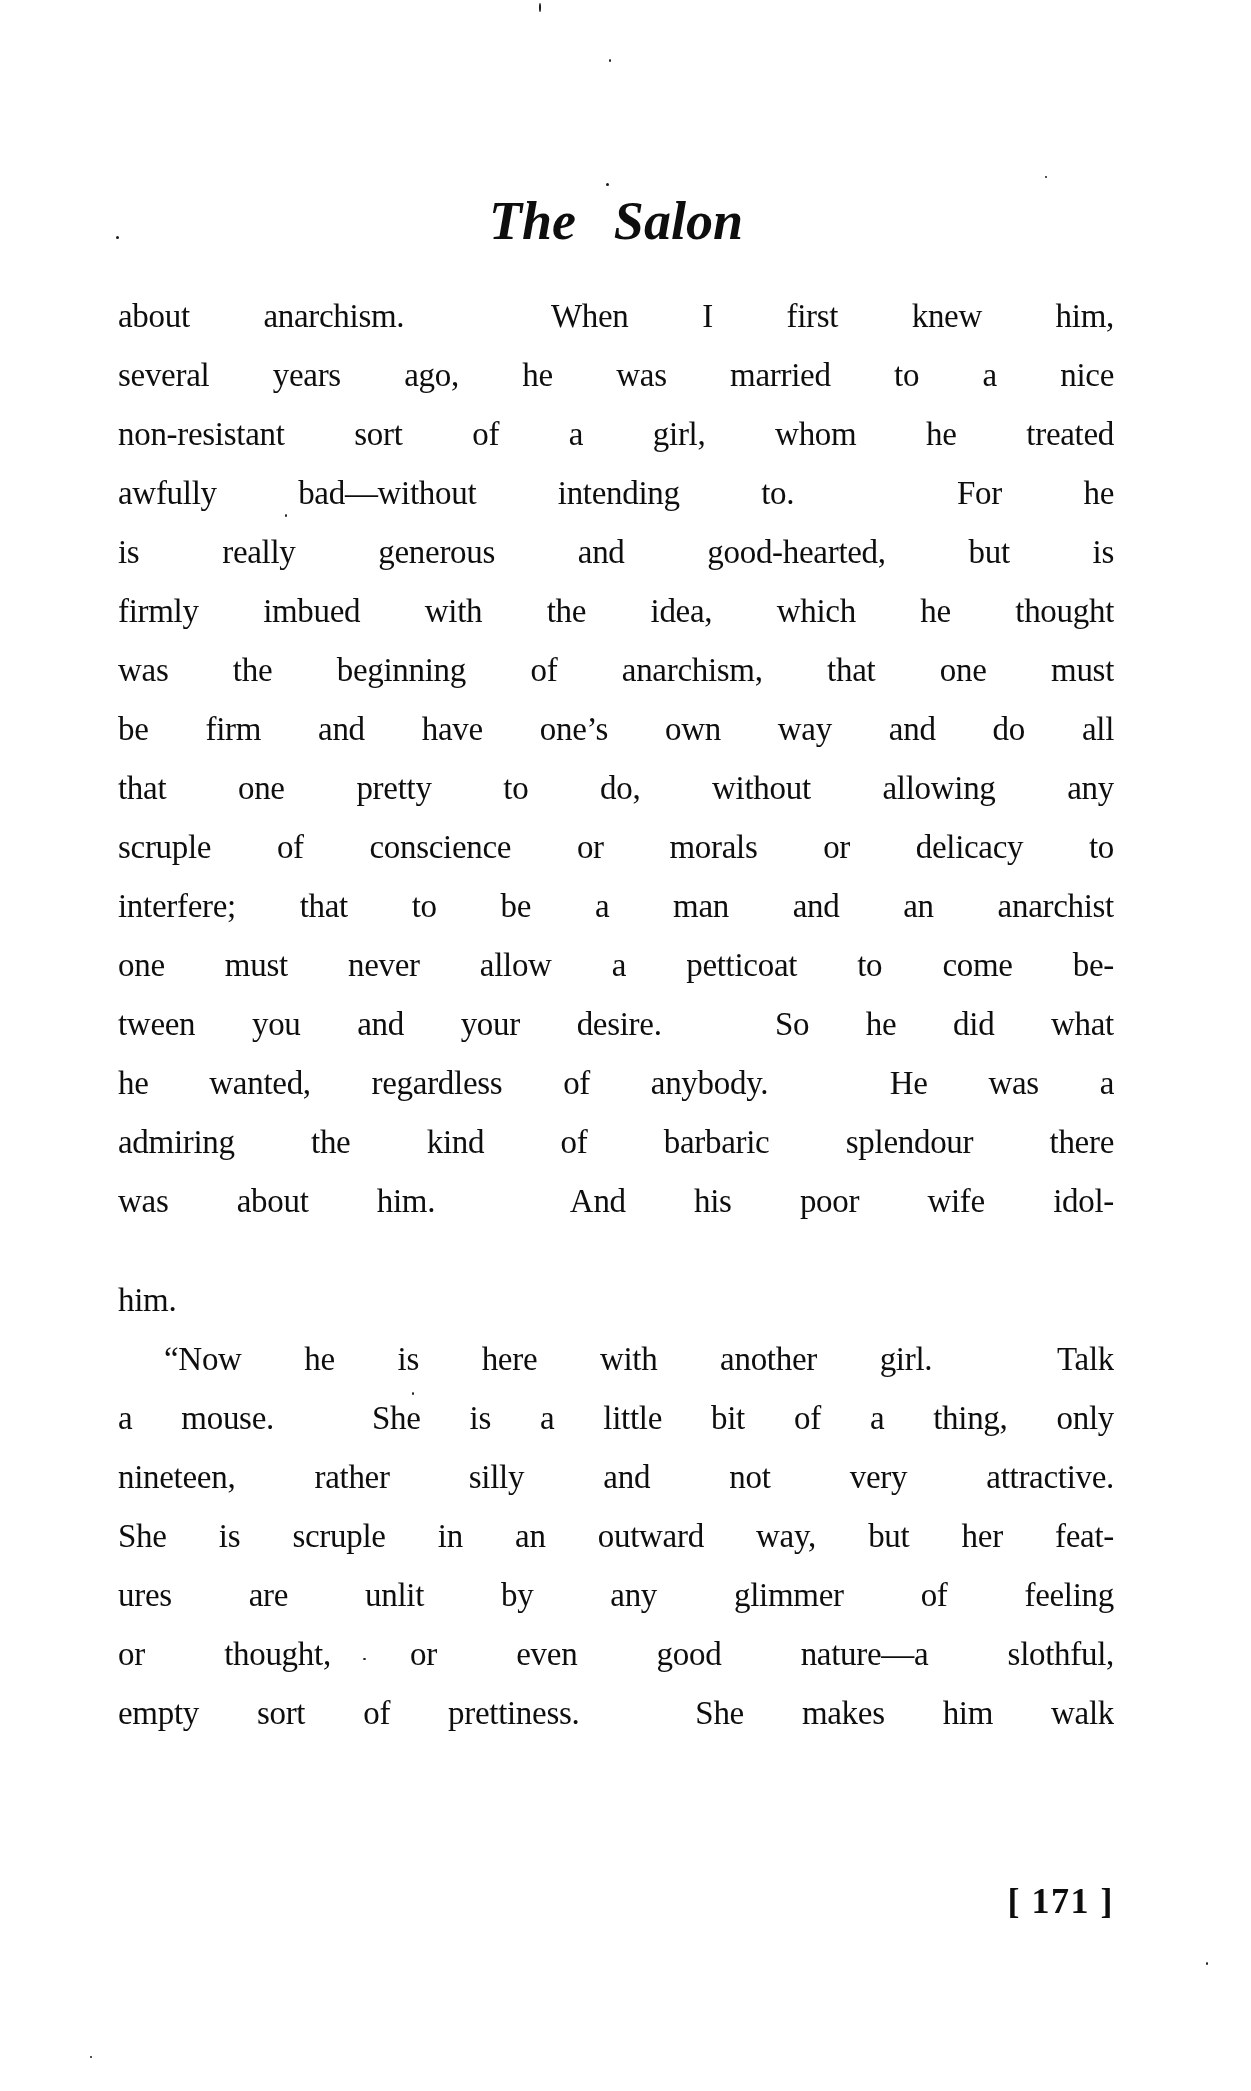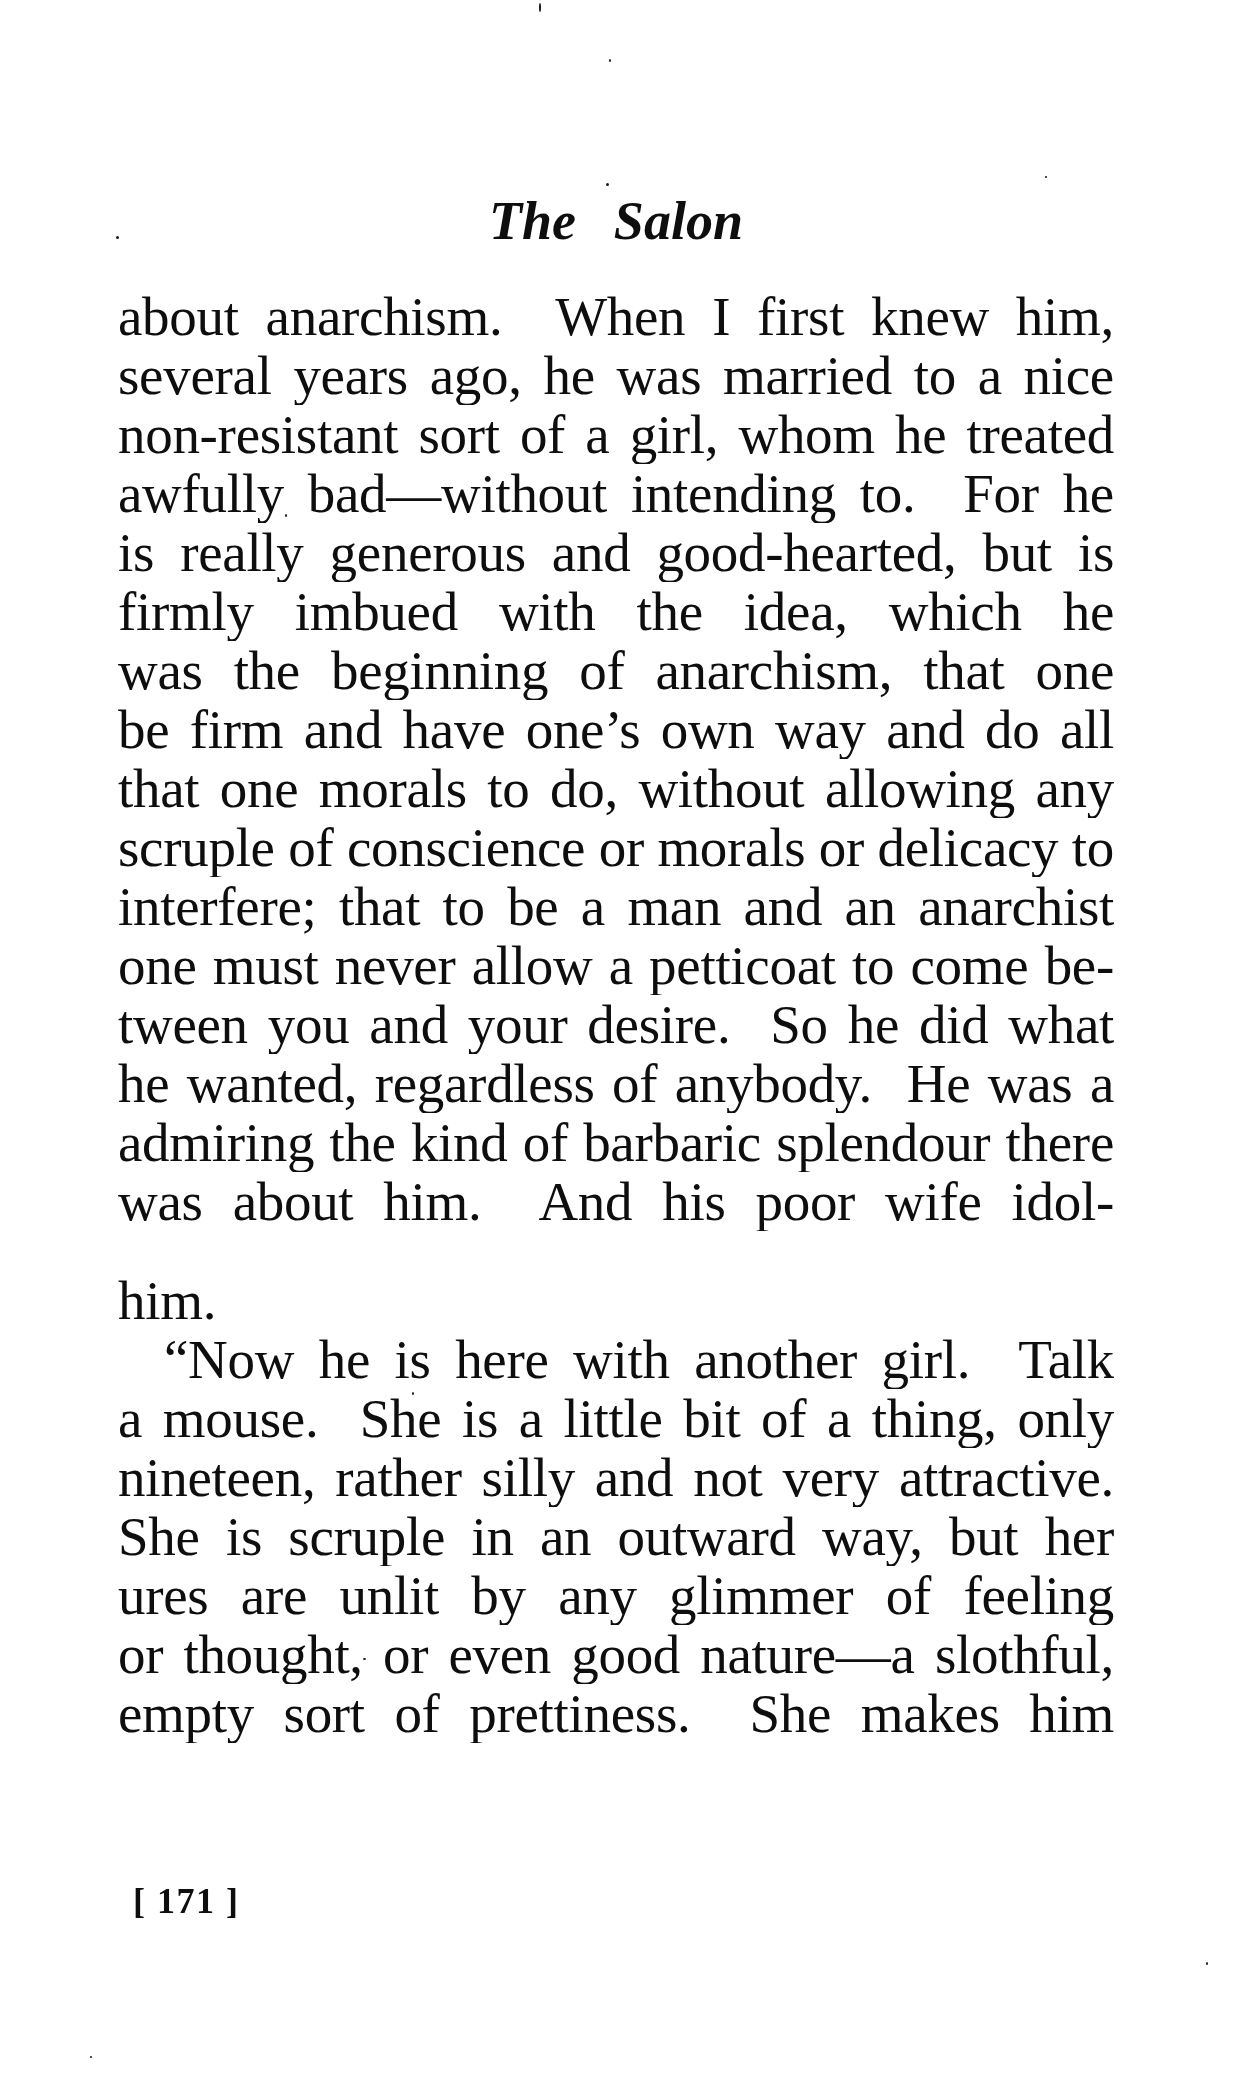--- a/index.html
+++ b/index.html
@@ -30,21 +30,21 @@
     font-weight:600;
     font-size:54px;
     line-height:54px;
     word-spacing:0.45em;
   }
   .body-lines{
     position:absolute;
     top:287px;
     left:0;
     width:100%;
-    font-size:55px;
+    font-size:33px;
     letter-spacing:-0.3px;
   }
   .line{
     height:59px;
     line-height:59px;
     text-align:justify;
     text-align-last:justify;
     text-justify:inter-word;
     white-space:pre-wrap;
     overflow:hidden;
@@ -52,23 +52,23 @@
   .line.no-justify{
     text-align-last:left;
     margin-top:40px;
   }
   .line.indent{
     text-indent:46px;
   }
   .footer{
     position:absolute;
     top:1880px;
-    left:15px;
+    left:0;
     width:100%;
-    text-align:left;
+    text-align:right;
     font-size:36px;
     letter-spacing:1.5px;
     font-weight:600;
   }
   .speck{
     position:absolute;
     background:#1a1a1a;
     border-radius:50%;
   }
 </style>
@@ -82,21 +82,21 @@
 
     <div class="body-lines">
         <div class="line">about anarchism.  When I first knew him,</div>
         <div class="line">several years ago, he was married to a nice</div>
         <div class="line">non-resistant sort of a girl, whom he treated</div>
         <div class="line">awfully bad—without intending to.  For he</div>
         <div class="line">is really generous and good-hearted, but is</div>
         <div class="line">firmly imbued with the idea, which he thought</div>
         <div class="line">was the beginning of anarchism, that one must</div>
         <div class="line">be firm and have one’s own way and do all</div>
-        <div class="line">that one morals to do, without allowing any</div>
+        <div class="line">that one pretty to do, without allowing any</div>
         <div class="line">scruple of conscience or morals or delicacy to</div>
         <div class="line">interfere; that to be a man and an anarchist</div>
         <div class="line">one must never allow a petticoat to come be-</div>
         <div class="line">tween you and your desire.  So he did what</div>
         <div class="line">he wanted, regardless of anybody.  He was a</div>
         <div class="line">admiring the kind of barbaric splendour there</div>
         <div class="line">was about him.  And his poor wife idol-</div>
         <div class="line no-justify">him.</div>
         <div class="line indent">“Now he is here with another girl.  Talk</div>
         <div class="line">a mouse.  She is a little bit of a thing, only</div>

